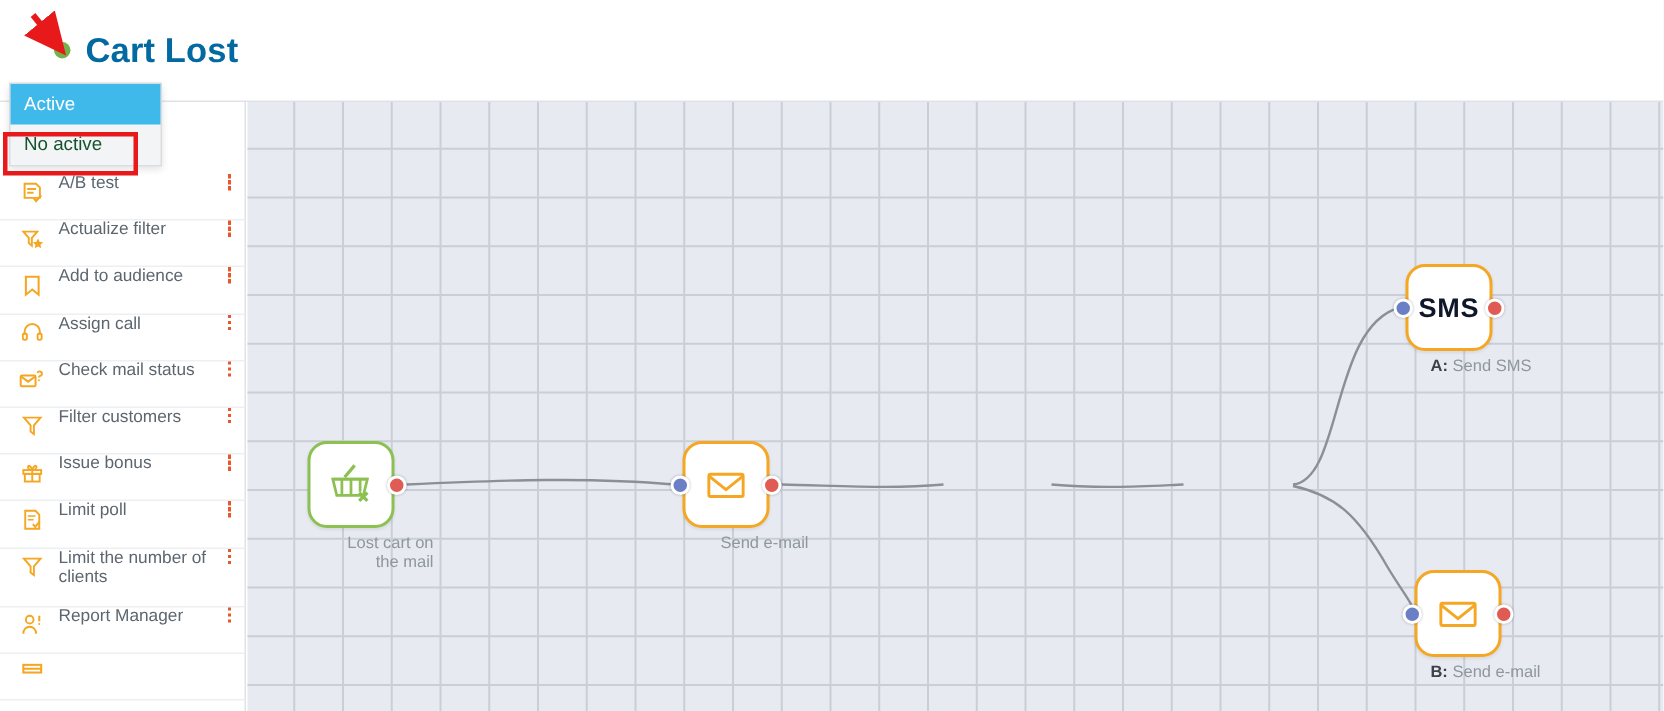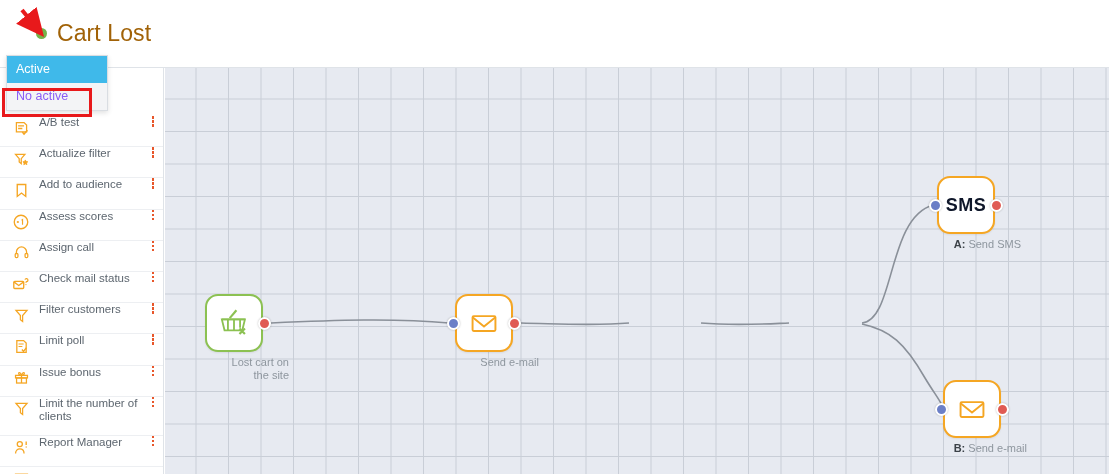--- a/index.html
+++ b/index.html
@@ -20,40 +20,40 @@
   }
   .header-inner {
     position: absolute; left: 36px; top: 20px;
     display: flex; align-items: center; gap: 10px;
   }
   .status-dot {
     width: 11px; height: 11px; border-radius: 50%;
     background: #74b34a; display: inline-block;
   }
   .page-title {
-    font-size: 23px; color: #a16207; font-weight: 400;
+    font-size: 23px; color: #0369a1; font-weight: 700;
     letter-spacing: .1px; white-space: nowrap;
   }
 
   
   .arrow-anno { position: absolute; left: 14px; top: 4px; pointer-events: none; }
 
   
   .status-dropdown {
     position: absolute; left: 6px; top: 55px;
     width: 102px;
     background: #f3f4f6;
     border: 1px solid #d9dde2;
     box-shadow: 0 2px 5px rgba(0,0,0,.12);
     z-index: 40;
   }
   .dd-item {
     height: 27px; line-height: 27px;
     padding-left: 9px;
-    font-size: 12.5px; color: #8b5cf6;
+    font-size: 12.5px; color: #14532d;
     white-space: nowrap;
   }
   .dd-item.selected { background: #3fb9ea; color: #ffffff; }
 
   
   .red-box {
     position: absolute; left: 2px; top: 88px;
     width: 90px; height: 29px;
     border: 3px solid #e8191b;
     z-index: 45; pointer-events: none;
@@ -203,34 +203,20 @@
         </svg>
       </span>
       <span class="side-label">Add to audience</span>
       <span class="kebab">
           <i></i>
           <i></i>
           <i></i>
         </span>
     </div>
 
-    <div class="side-row">
-      <span class="side-icon">
-        <svg width="18" height="18" viewBox="0 0 20 20" fill="none" stroke="#f5a623" stroke-width="1.5">
-          <circle cx="10" cy="10" r="7.5"></circle>
-          <path d="M5.3 10h2.4M6.5 8.8v2.4M10.6 8l1.1-.7V13" stroke-width="1.3"></path>
-        </svg>
-      </span>
-      <span class="side-label">Assess scores</span>
-      <span class="kebab">
-          <i></i>
-          <i></i>
-          <i></i>
-        </span>
-    </div>
 
     <div class="side-row">
       <span class="side-icon">
         <svg width="17" height="17" viewBox="0 0 20 20" fill="none" stroke="#f5a623" stroke-width="1.5">
           <path d="M4 12V9.5a6 6 0 0 1 12 0V12"></path>
           <rect x="2.6" y="11" width="3.2" height="5" rx="1.4"></rect>
           <rect x="14.2" y="11" width="3.2" height="5" rx="1.4"></rect>
         </svg>
       </span>
       <span class="side-label">Assign call</span>
@@ -268,43 +254,43 @@
       <span class="kebab">
           <i></i>
           <i></i>
           <i></i>
         </span>
     </div>
 
     <div class="side-row">
       <span class="side-icon">
         <svg width="17" height="17" viewBox="0 0 20 20" fill="none" stroke="#f5a623" stroke-width="1.5">
-          <path d="M4.5 3h8l3 3v11h-11z"></path>
-          <path d="M6.5 7h6M6.5 10h4.5" stroke-width="1.2"></path>
-          <path d="M10.5 13.5l1.8 2.2 3.5-4.2" stroke-width="1.6"></path>
-        </svg>
-      </span>
-      <span class="side-label">Limit poll</span>
-      <span class="kebab">
-          <i></i>
-          <i></i>
-          <i></i>
-        </span>
-    </div>
-
-    <div class="side-row">
-      <span class="side-icon">
-        <svg width="17" height="17" viewBox="0 0 20 20" fill="none" stroke="#f5a623" stroke-width="1.5">
           <rect x="3" y="7.5" width="14" height="3"></rect>
           <rect x="4.2" y="10.5" width="11.6" height="6"></rect>
           <path d="M10 7.5v9"></path>
           <path d="M10 7.5C8.4 7.5 6.2 6.6 6.7 4.8 7.1 3.4 9 4.3 10 7.5zM10 7.5c1.6 0 3.8-.9 3.3-2.7-.4-1.4-2.3-.5-3.3 2.7z"></path>
         </svg>
       </span>
       <span class="side-label">Issue bonus</span>
+      <span class="kebab">
+          <i></i>
+          <i></i>
+          <i></i>
+        </span>
+    </div>
+
+    <div class="side-row">
+      <span class="side-icon">
+        <svg width="17" height="17" viewBox="0 0 20 20" fill="none" stroke="#f5a623" stroke-width="1.5">
+          <path d="M4.5 3h8l3 3v11h-11z"></path>
+          <path d="M6.5 7h6M6.5 10h4.5" stroke-width="1.2"></path>
+          <path d="M10.5 13.5l1.8 2.2 3.5-4.2" stroke-width="1.6"></path>
+        </svg>
+      </span>
+      <span class="side-label">Limit poll</span>
       <span class="kebab">
           <i></i>
           <i></i>
           <i></i>
         </span>
     </div>
 
     <div class="side-row tall">
       <span class="side-icon">
         <svg width="17" height="17" viewBox="0 0 20 20" fill="none" stroke="#f5a623" stroke-width="1.5">
@@ -372,21 +358,21 @@
       <div class="node-box green">
         <svg width="34" height="34" viewBox="0 0 28 28" fill="none" stroke="#8cc152" stroke-width="1.5">
           <path d="M4 11h19l-2.2 9H6.2z"></path>
           <path d="M4 11h19M9 11v9M14 11v9M19 11v7"></path>
           <path d="M10.5 10L16 3.5" stroke-width="1.8"></path>
           <path d="M18.5 18.5l4.5 4.5M23 18.5l-4.5 4.5" stroke-width="1.8"></path>
         </svg>
       </div>
       <span class="port out"></span>
       <span class="node-label">Lost cart on
-the site</span>
+the mail</span>
     </div>
 
     <div class="node" style="left:290px; top:226px;">
       <div class="node-box">
         <svg width="32" height="32" viewBox="0 0 28 28" fill="none" stroke="#f5a623" stroke-width="1.7">
           <rect x="4" y="8" width="20" height="13" rx="1"></rect>
           <path d="M4 9l10 8 10-8"></path>
         </svg>
       </div>
       <span class="port in"></span>

